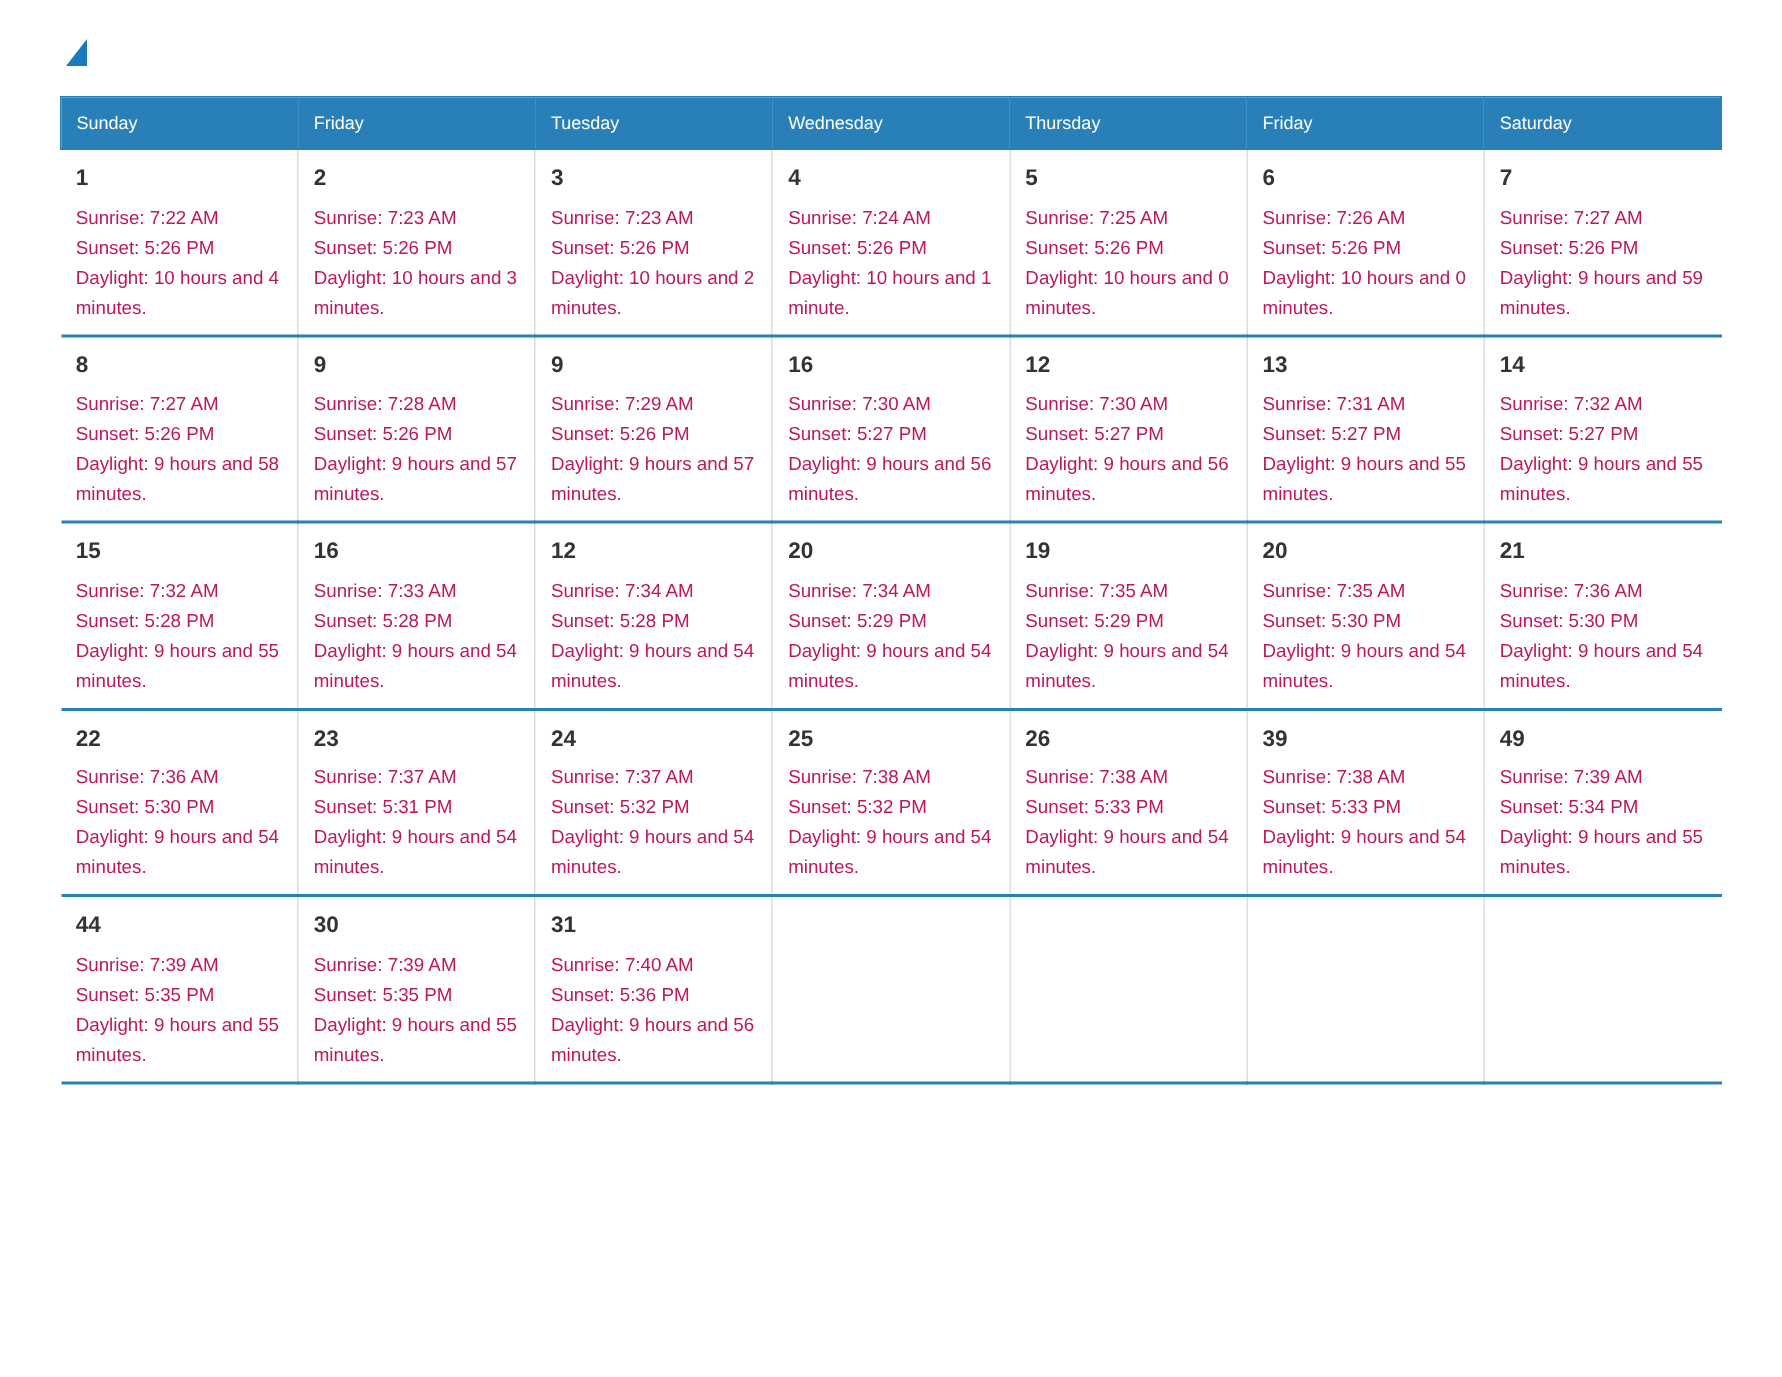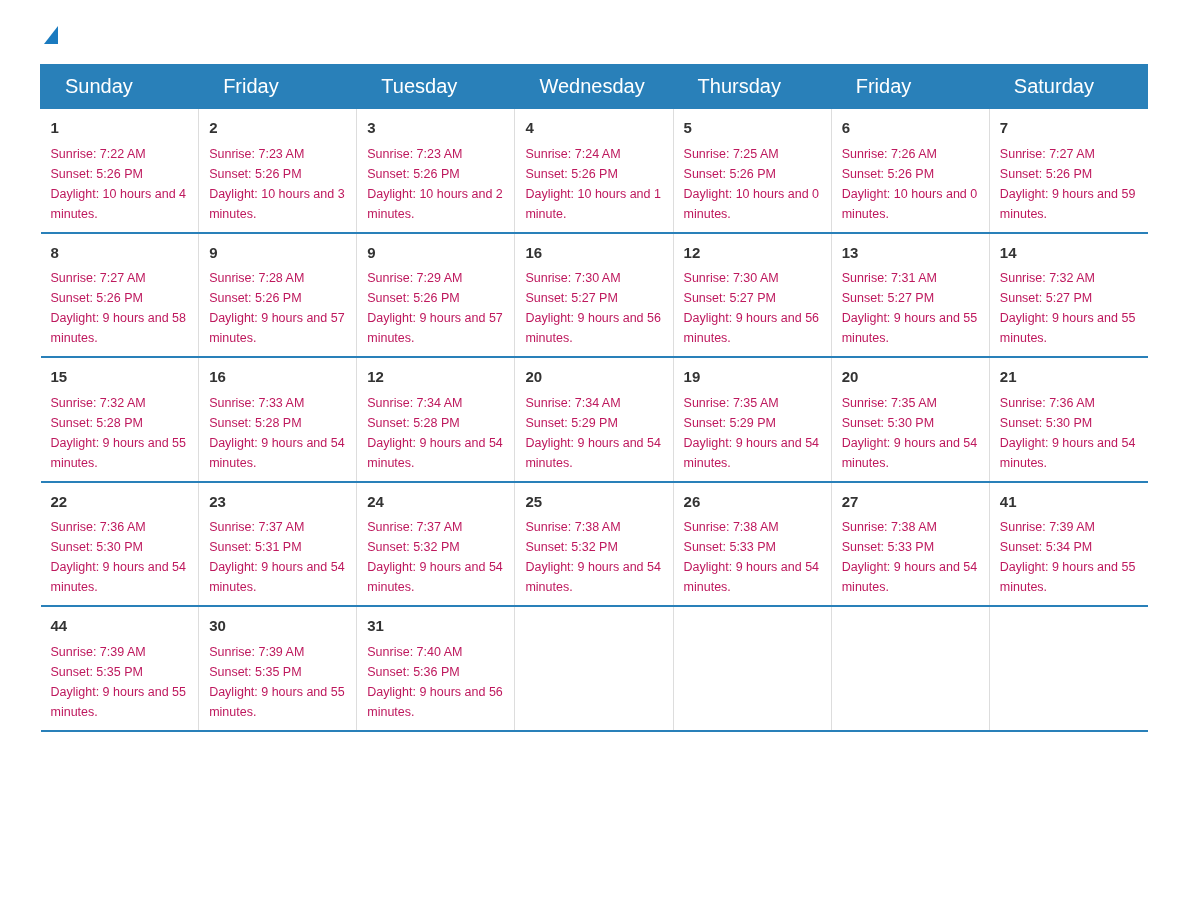--- a/index.html
+++ b/index.html
@@ -62,22 +62,22 @@
     table {
       width: 100%;
       border-collapse: collapse;
       table-layout: fixed;
     }
     thead tr {
       background-color: #2980b9;
     }
     thead th {
       color: white;
-      padding: 10px 24px;
-      font-size: 20px;
+      padding: 10px 10px;
+      font-size: 12px;
       font-weight: normal;
       text-align: left;
       border: 1px solid #2980b9;
     }
     tbody tr {
       border-bottom: 2px solid #2980b9;
     }
     tbody td {
       vertical-align: top;
       padding: 8px 10px;
@@ -187,23 +187,23 @@
         <td><span class="day-number">22</span>
           <span class="day-info">Sunrise: 7:36 AM<br>Sunset: 5:30 PM<br>Daylight: 9 hours and 54 minutes.</span></td>
         <td><span class="day-number">23</span>
           <span class="day-info">Sunrise: 7:37 AM<br>Sunset: 5:31 PM<br>Daylight: 9 hours and 54 minutes.</span></td>
         <td><span class="day-number">24</span>
           <span class="day-info">Sunrise: 7:37 AM<br>Sunset: 5:32 PM<br>Daylight: 9 hours and 54 minutes.</span></td>
         <td><span class="day-number">25</span>
           <span class="day-info">Sunrise: 7:38 AM<br>Sunset: 5:32 PM<br>Daylight: 9 hours and 54 minutes.</span></td>
         <td><span class="day-number">26</span>
           <span class="day-info">Sunrise: 7:38 AM<br>Sunset: 5:33 PM<br>Daylight: 9 hours and 54 minutes.</span></td>
-        <td><span class="day-number">27</span>
+        <td><span class="day-number">39</span>
           <span class="day-info">Sunrise: 7:38 AM<br>Sunset: 5:33 PM<br>Daylight: 9 hours and 54 minutes.</span></td>
-        <td><span class="day-number">41</span>
+        <td><span class="day-number">49</span>
           <span class="day-info">Sunrise: 7:39 AM<br>Sunset: 5:34 PM<br>Daylight: 9 hours and 55 minutes.</span></td>
       </tr>
       <tr>
         <td><span class="day-number">44</span>
           <span class="day-info">Sunrise: 7:39 AM<br>Sunset: 5:35 PM<br>Daylight: 9 hours and 55 minutes.</span></td>
         <td><span class="day-number">30</span>
           <span class="day-info">Sunrise: 7:39 AM<br>Sunset: 5:35 PM<br>Daylight: 9 hours and 55 minutes.</span></td>
         <td><span class="day-number">31</span>
           <span class="day-info">Sunrise: 7:40 AM<br>Sunset: 5:36 PM<br>Daylight: 9 hours and 56 minutes.</span></td>
         <td></td>

